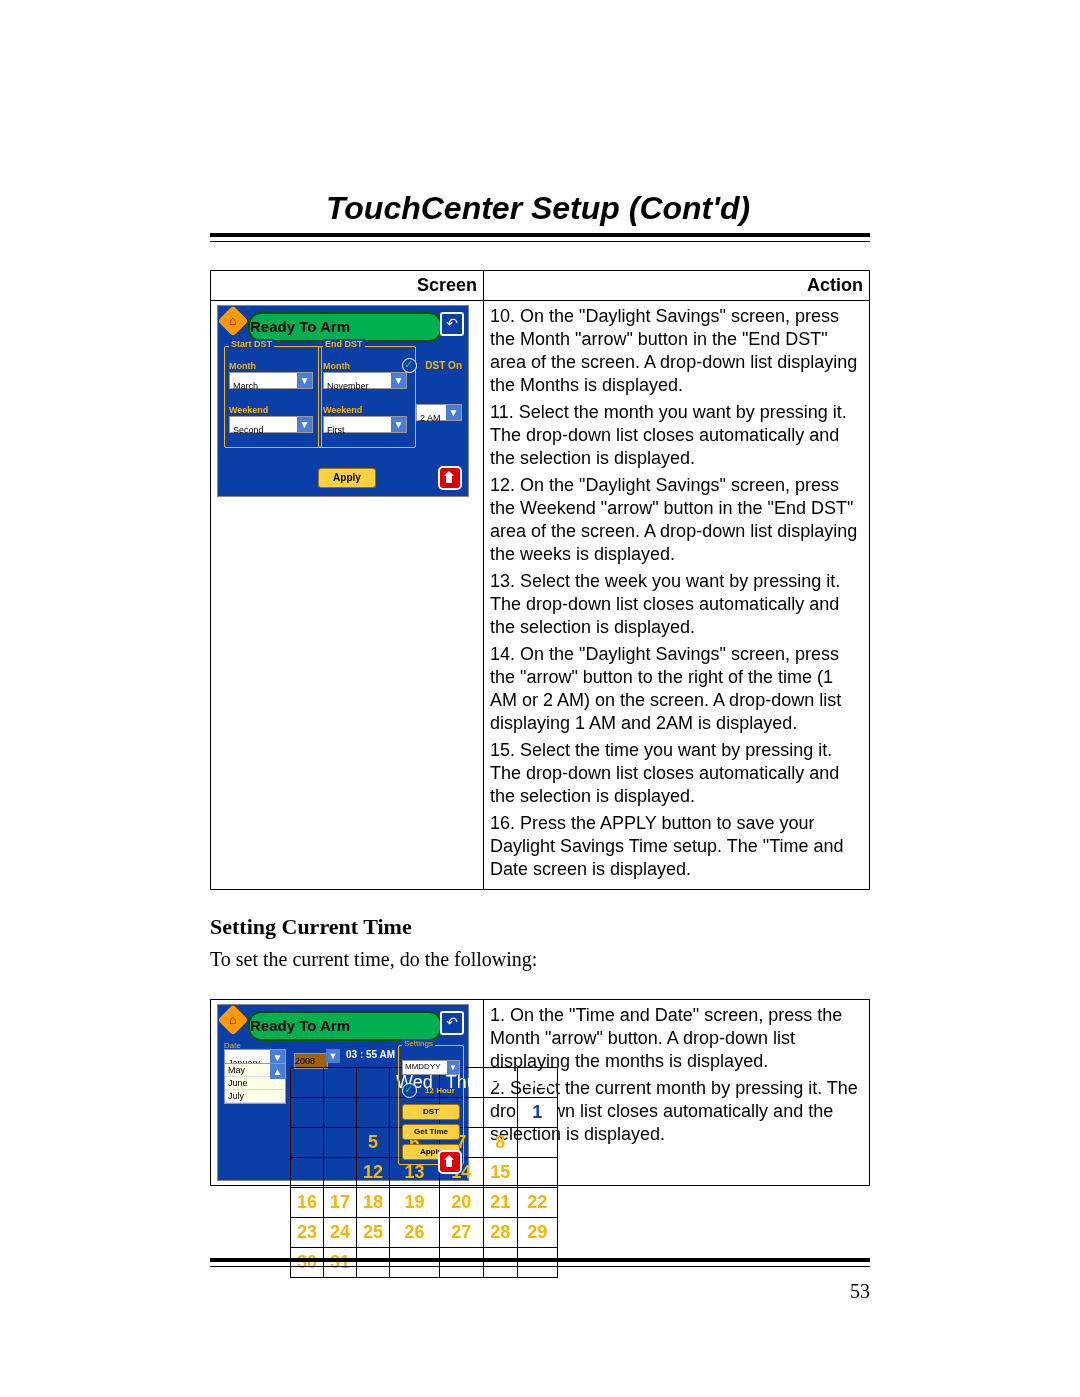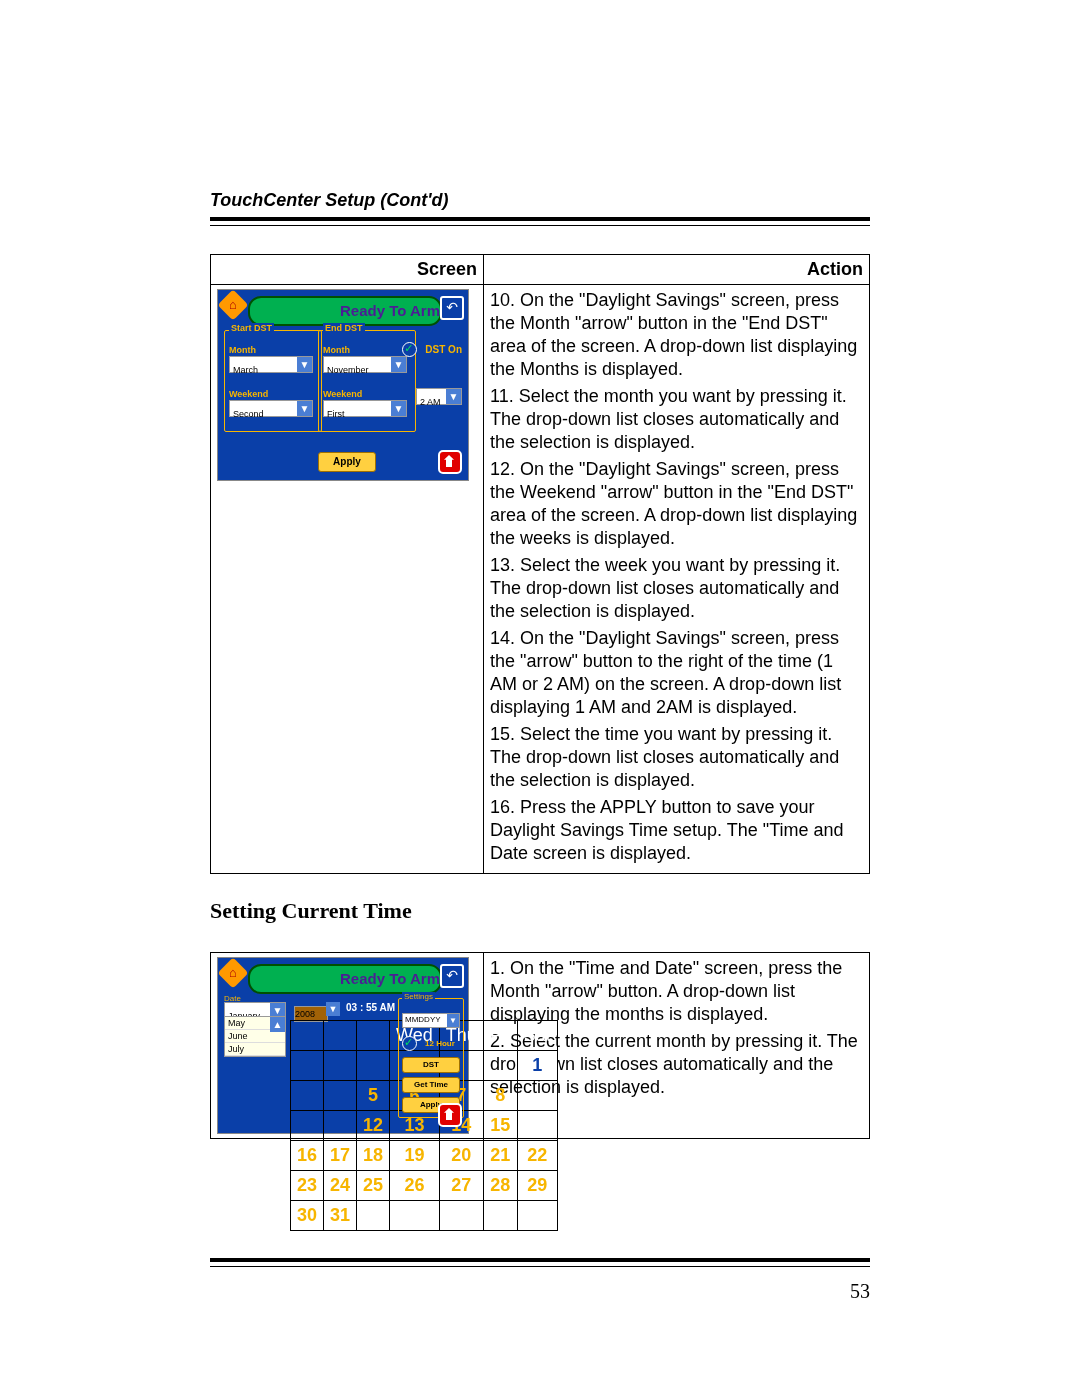--- a/index.html
+++ b/index.html
@@ -1,35 +1,35 @@
 <!DOCTYPE html>
 <html><head>
 <meta charset="utf-8">
 <style>
   html,body{margin:0;padding:0;background:#fff;font-family:Arial,Helvetica,sans-serif;color:#000}
   .page{width:1080px;height:1397px;position:relative;background:#fff}
   .content{position:absolute;left:210px;top:190px;width:660px}
-  .pgtitle{font-style:italic;font-weight:bold;font-size:18px;text-align:left;padding-right:4px}
+  .pgtitle{font-style:italic;font-weight:bold;font-size:32px;text-align:center;padding-right:4px}
   .dblrule{border-top:4px solid #000;border-bottom:1px solid #000;height:4px;margin:6px 0 0 0}
   
   table.instr{border-collapse:collapse;width:100%;margin-top:28px}
   table.instr th,table.instr td{border:1px solid #000;font-size:18px;vertical-align:top;padding:4px 6px}
   table.instr th{font-weight:bold;text-align:right}
   table.instr th.scr{width:260px}
   .act p{margin:0 0 4px 0;line-height:23px}
   
   .secthead{font-family:"Century Schoolbook",Georgia,serif;font-weight:bold;font-size:22px;margin:24px 0 8px 0}
   .sectext{font-family:"Century Schoolbook",Georgia,serif;font-size:20px;margin:0 0 10px 0}
   
   .pgnum{position:absolute;right:210px;top:1280px;font-family:"Century Schoolbook",Georgia,serif;font-size:20px}
   .botrule{position:absolute;left:210px;top:1258px;width:660px;border-top:4px solid #000;border-bottom:1px solid #000;height:4px}
 
   
   .dev{width:250px;height:190px;background:#0a3fa8;position:relative;font-family:Arial;border:1px solid #888}
-  .hdr{position:absolute;top:6px;left:30px;width:190px;height:26px;background:#00b050;border:2px solid #005000;border-radius:13px;text-align:right;color:#4c1d95;font-weight:bold;font-size:15px;line-height:26px}
+  .hdr{position:absolute;top:6px;left:30px;width:190px;height:26px;background:#00b050;border:2px solid #005000;border-radius:13px;text-align:left;color:#000000;font-weight:bold;font-size:15px;line-height:26px}
   .home{position:absolute;top:4px;left:4px;width:22px;height:22px;background:#f90;border-radius:4px;transform:rotate(45deg)}
   .home span{display:block;transform:rotate(-45deg);font-size:13px;color:#a00;text-align:center;line-height:22px;font-weight:bold}
   .bkarrow{position:absolute;top:6px;right:4px;width:20px;height:20px;background:#0a3fa8;border:2px solid #fff;border-radius:3px;color:#fff;font-size:14px;text-align:center;line-height:18px}
   .grp{position:absolute;border:1px solid #f7b500;border-radius:2px;padding:14px 8px 4px 4px}
   .grp .lbl{position:absolute;top:-8px;left:4px;font-size:9px;color:#f7b500;background:#0a3fa8;padding:0 2px;font-weight:bold}
   .fldlbl{font-size:9px;color:#f7b500;font-weight:bold;margin-bottom:1px}
   .dd{background:#fff;border:1px solid #999;height:15px;position:relative;margin-bottom:16px}
   .dd .val{font-size:9px;padding:1px 3px;color:#000}
   .dd .arw{position:absolute;right:0;top:0;width:15px;height:15px;background:#4a7ed4;color:#fff;text-align:center;font-size:10px;line-height:15px}
   .chk{width:13px;height:13px;border:1px solid #fff;border-radius:50%;display:inline-block;vertical-align:middle;background:#0a3fa8;position:relative}
@@ -131,20 +131,21 @@
           <p>13.  Select the week you want by pressing it.  The drop-down list closes automatically and the selection is displayed.</p>
           <p>14.  On the "Daylight Savings" screen, press the "arrow" button to the right of the time (1 AM or 2 AM) on the screen.  A drop-down list displaying 1 AM and 2AM is displayed.</p>
           <p>15.  Select the time you want by pressing it.  The drop-down list closes automatically and the selection is displayed.</p>
           <p>16.  Press the APPLY button to save your Daylight Savings Time setup. The "Time and Date screen is displayed.</p>
         </td>
       </tr>
     </tbody>
       </table>
 
     <div class="secthead">Setting Current Time</div>
+    <p class="sectext">To set the current time, do the following:</p>
 
     <table class="instr">
       <tbody>
           <tr>
         <td style="width:260px">
           <div class="dev2">
             <div class="home">
                   <span>⌂</span>
                 </div>
             <div class="hdr">Ready To Arm</div>

